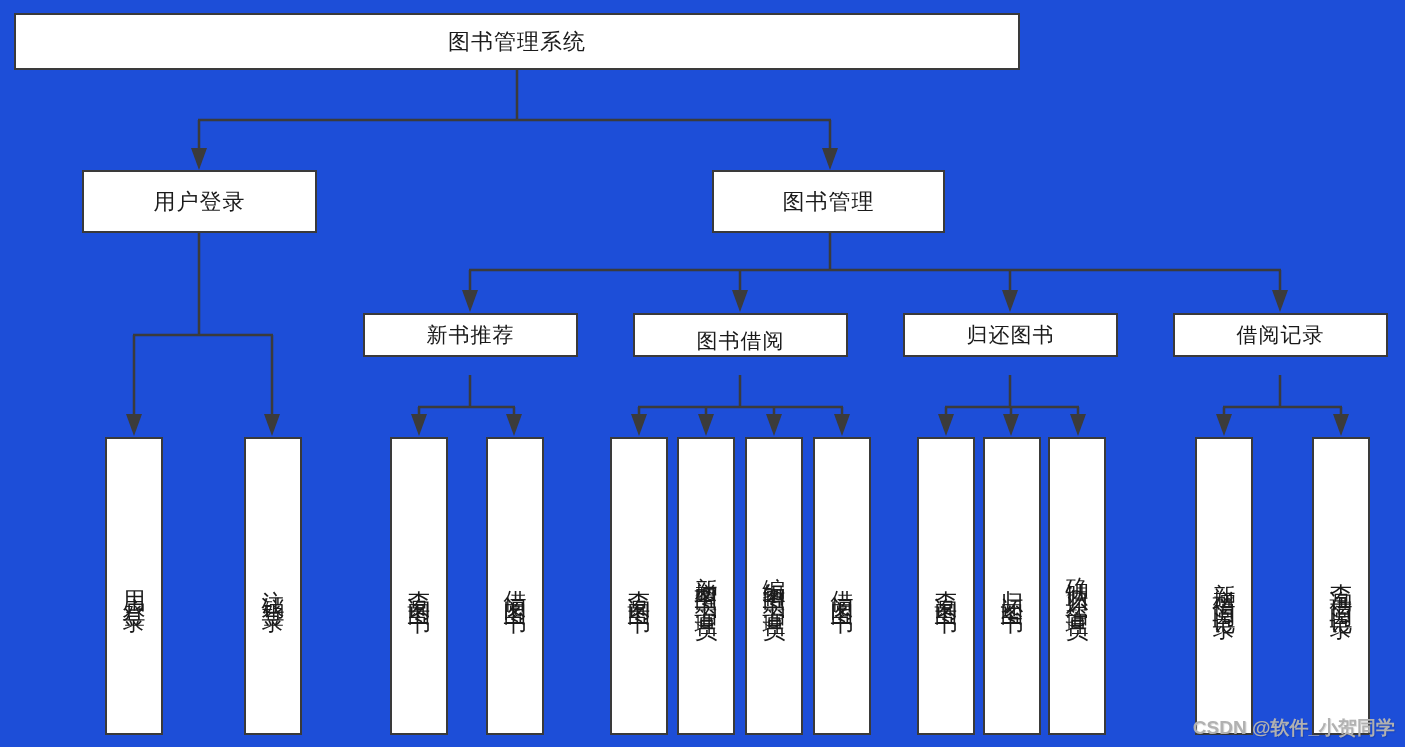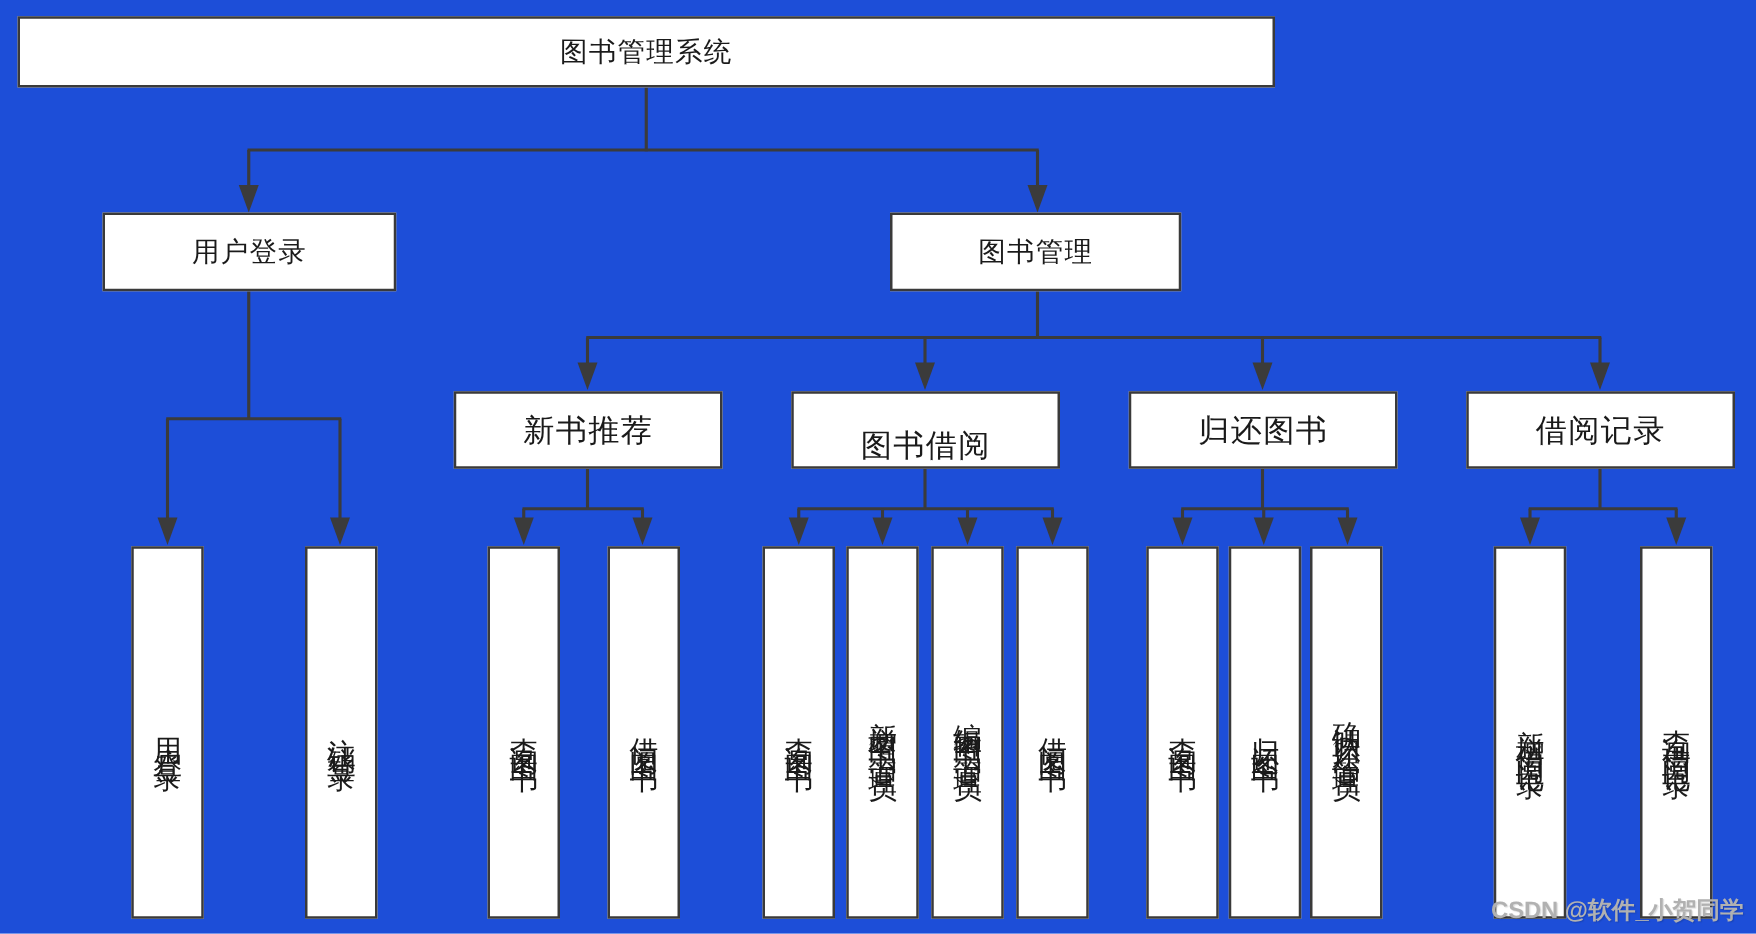--- a/index.html
+++ b/index.html
@@ -28,21 +28,21 @@
     border: 2px solid #3a3a3a;
     display: flex;
     align-items: center;
     justify-content: center;
     color: #1a1a1a;
   }
   .node-h { font-size: 22px; letter-spacing: 1px; }
   .node-root  { left: 14px;  top: 13px;  width: 1006px; height: 57px; }
   .node-l2a   { left: 82px;  top: 170px; width: 235px;  height: 63px; }
   .node-l2b   { left: 712px; top: 170px; width: 233px;  height: 63px; }
-  .node-l3    { top: 313px; width: 215px; height: 62px; font-size: 25px; letter-spacing: 1px; }
+  .node-l3    { top: 313px; width: 215px; height: 44px; font-size: 21px; letter-spacing: 1px; }
   .l3-1 { left: 363px; }
   .l3-2 { left: 633px; align-items: flex-end; }
   .l3-3 { left: 903px; }
   .l3-4 { left: 1173px; }
   .leaf {
     top: 437px;
     width: 58px;
     height: 298px;
   }
   .vtext {

